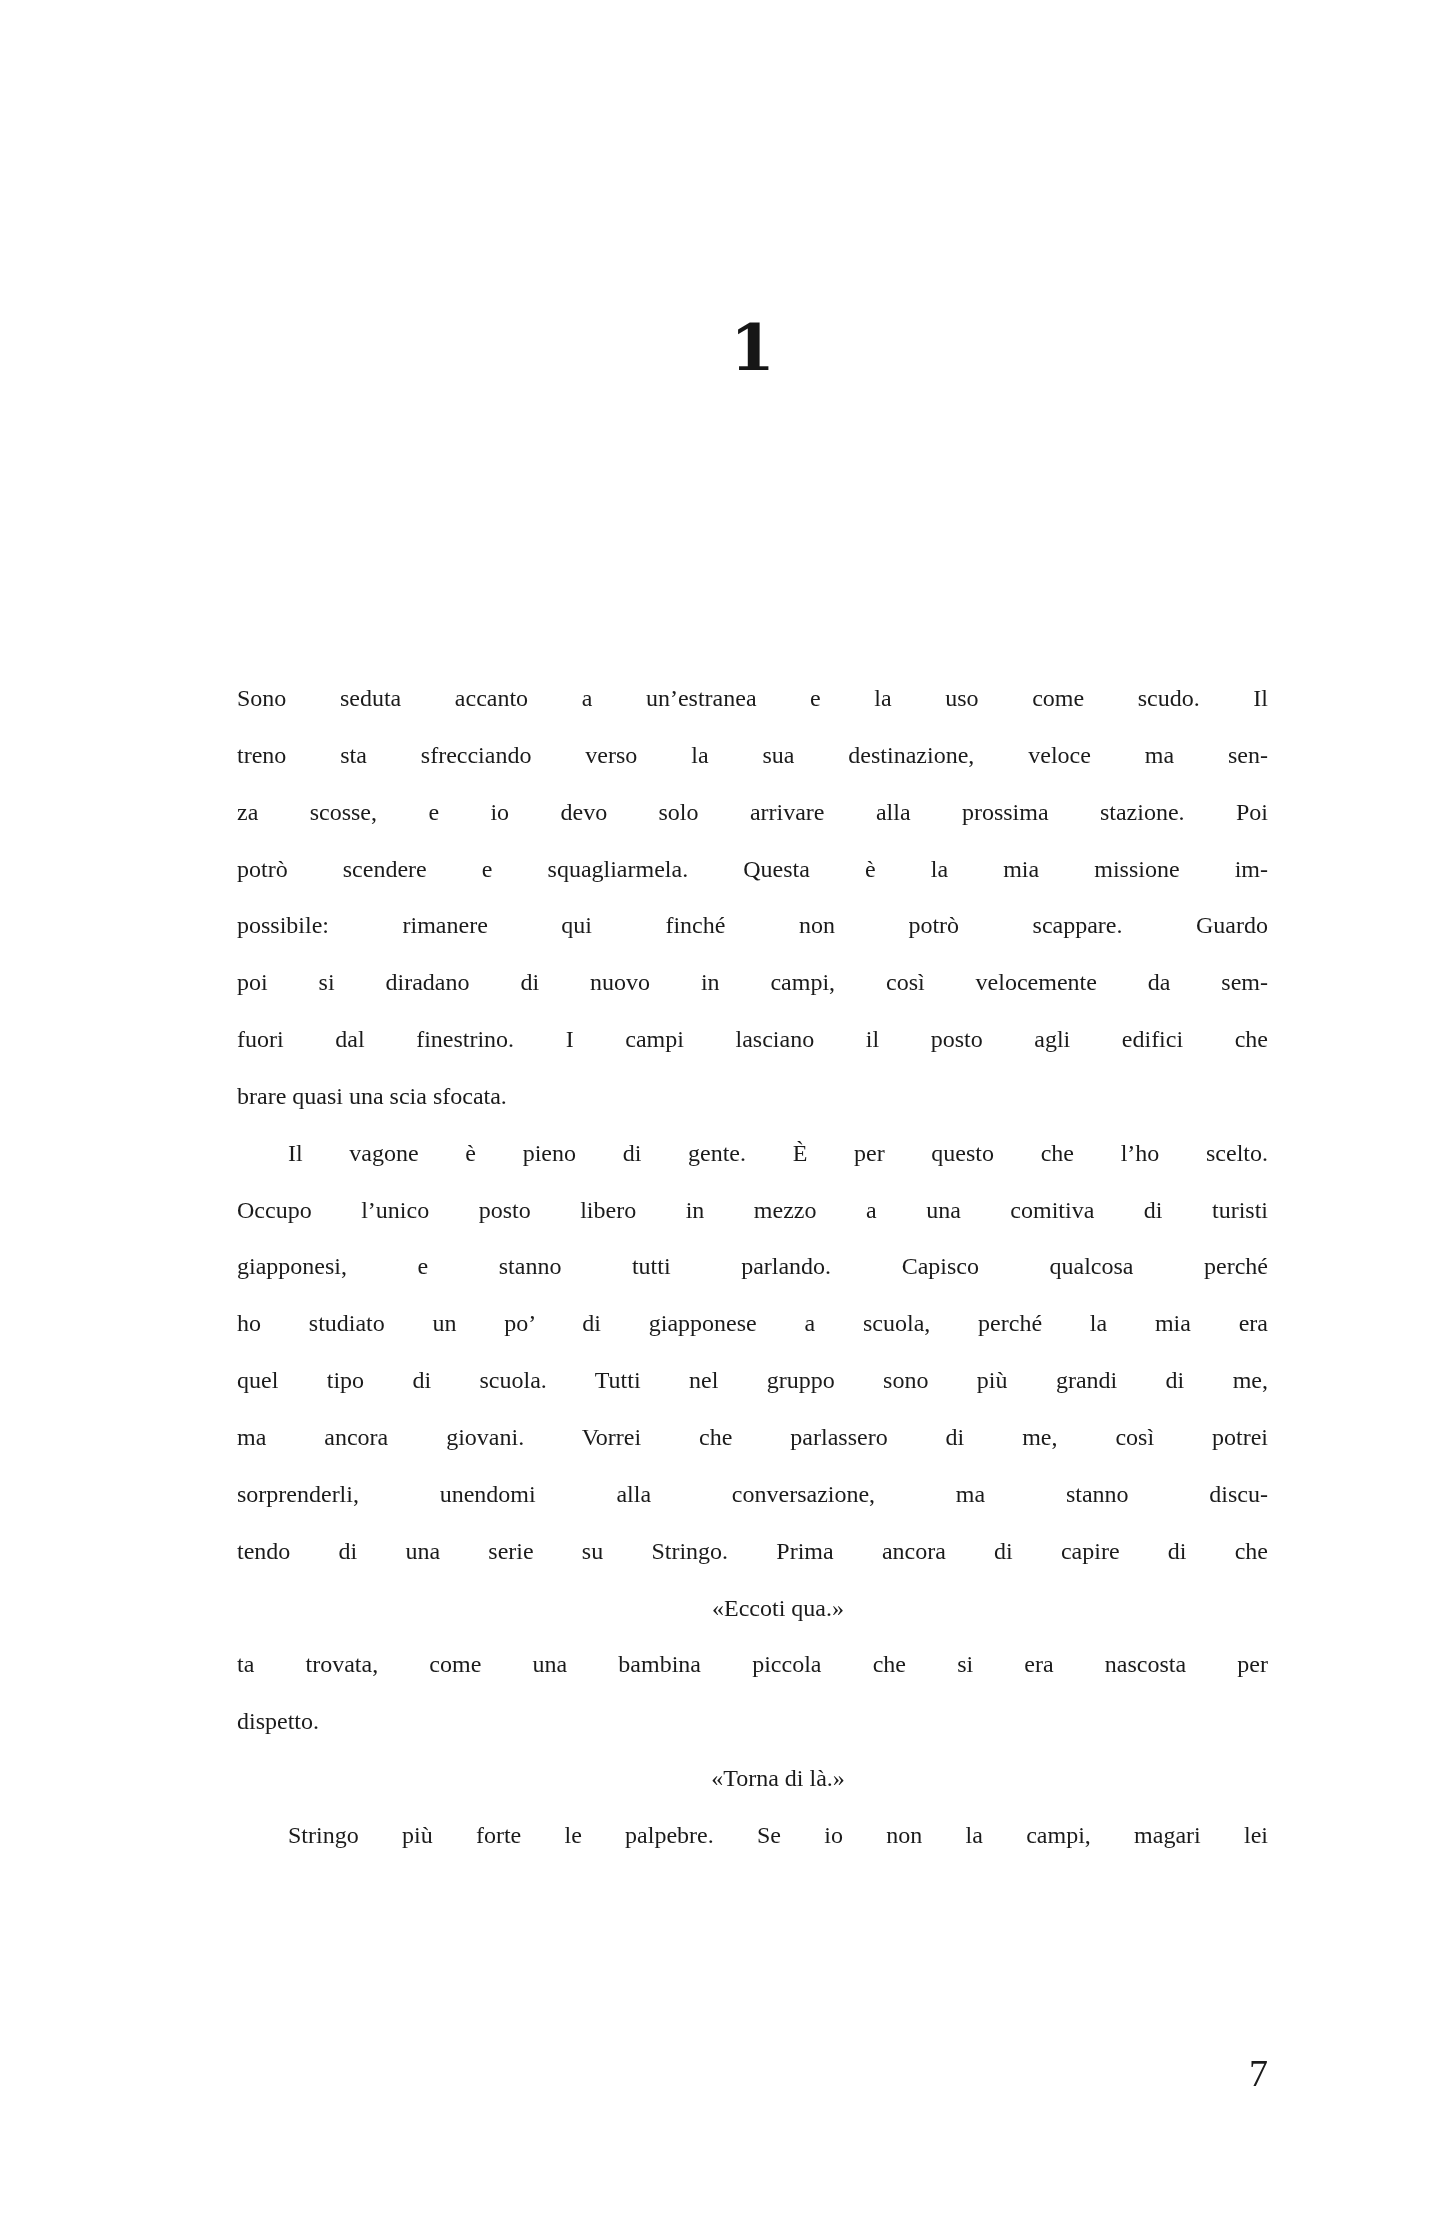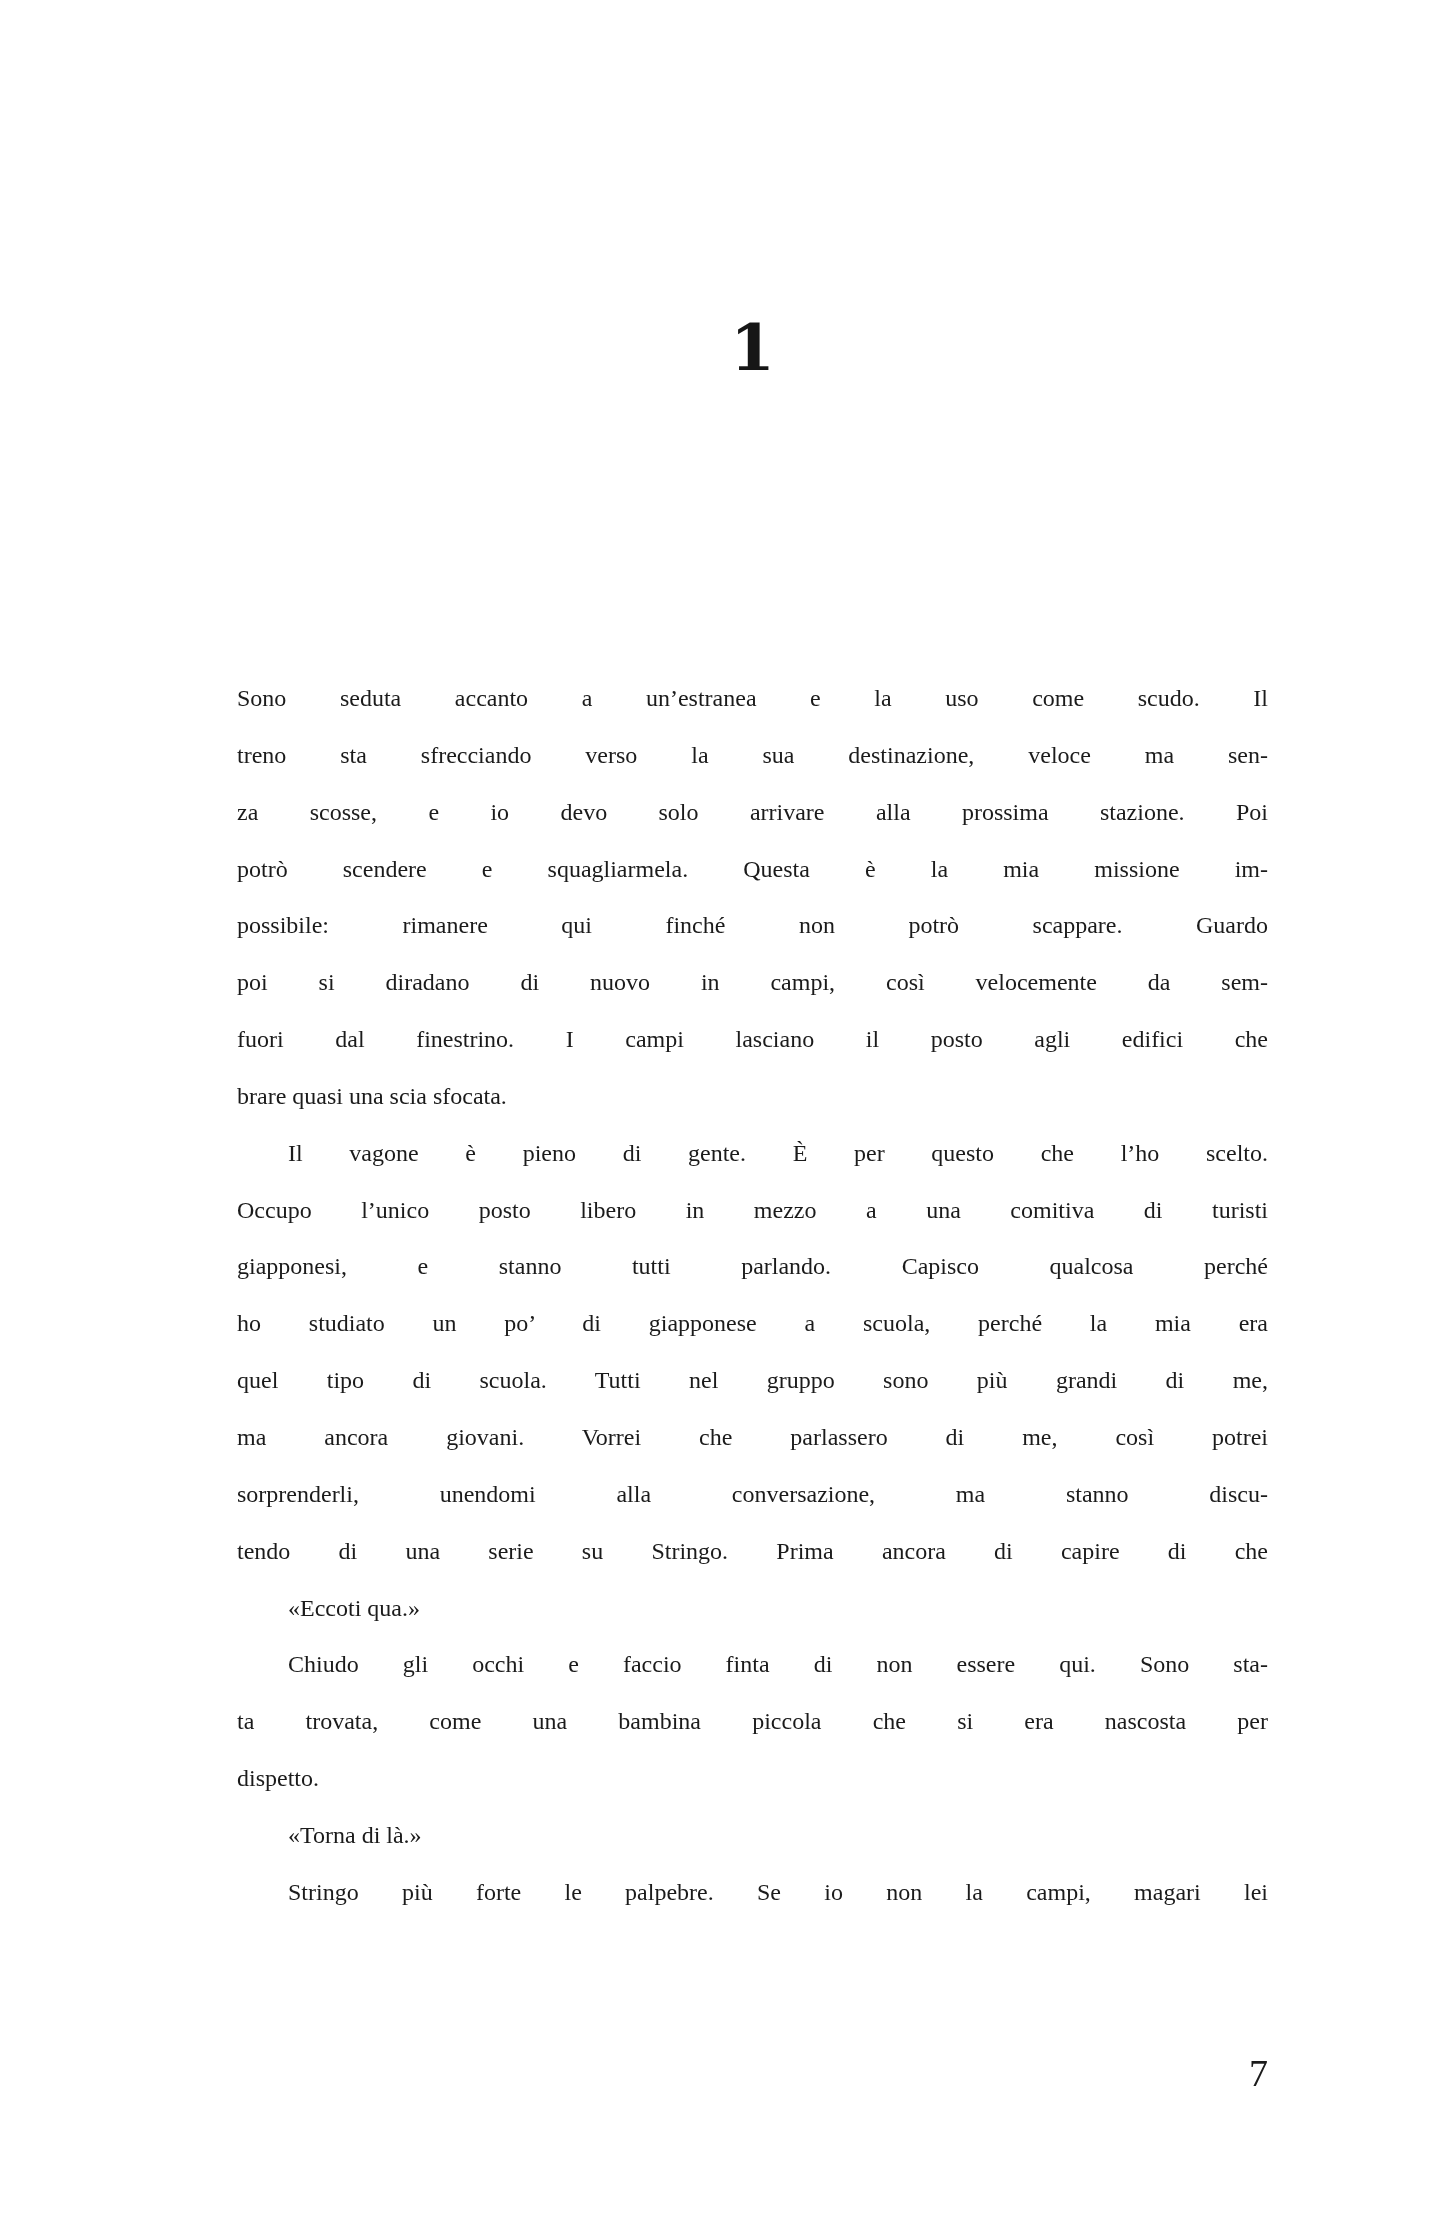--- a/index.html
+++ b/index.html
@@ -38,20 +38,21 @@
   .line {
     text-align: left;
     white-space: normal;
   }
   .line.justify {
     text-align: justify;
     text-align-last: justify;
   }
   .line.indent {
     padding-left: 51px;
+    text-align: center;
   }
   .page-number {
     position: absolute;
     left: 237px;
     width: 1031px;
     top: 2054px;
     text-align: right;
     font-size: 38px;
     line-height: 1;
     color: #1b1b1b;
@@ -75,21 +76,20 @@
       <div class="line">brare quasi una scia sfocata.</div>
       <div class="line indent justify">Il vagone è pieno di gente. È per questo che l’ho scelto.</div>
       <div class="line justify">Occupo l’unico posto libero in mezzo a una comitiva di turisti</div>
       <div class="line justify">giapponesi, e stanno tutti parlando. Capisco qualcosa perché</div>
       <div class="line justify">ho studiato un po’ di giapponese a scuola, perché la mia era</div>
       <div class="line justify">quel tipo di scuola. Tutti nel gruppo sono più grandi di me,</div>
       <div class="line justify">ma ancora giovani. Vorrei che parlassero di me, così potrei</div>
       <div class="line justify">sorprenderli, unendomi alla conversazione, ma stanno discu-</div>
       <div class="line justify">tendo di una serie su Stringo. Prima ancora di capire di che</div>
       <div class="line indent">«Eccoti qua.»</div>
-      <div class="line indent justify">Chiudo gli occhi e faccio finta di non essere qui. Sono sta-</div>
       <div class="line justify">ta trovata, come una bambina piccola che si era nascosta per</div>
       <div class="line">dispetto.</div>
       <div class="line indent">«Torna di là.»</div>
       <div class="line indent justify">Stringo più forte le palpebre. Se io non la campi, magari lei</div>
     </div>
 
   <div class="page-number">7</div>
 
 </div>
 

